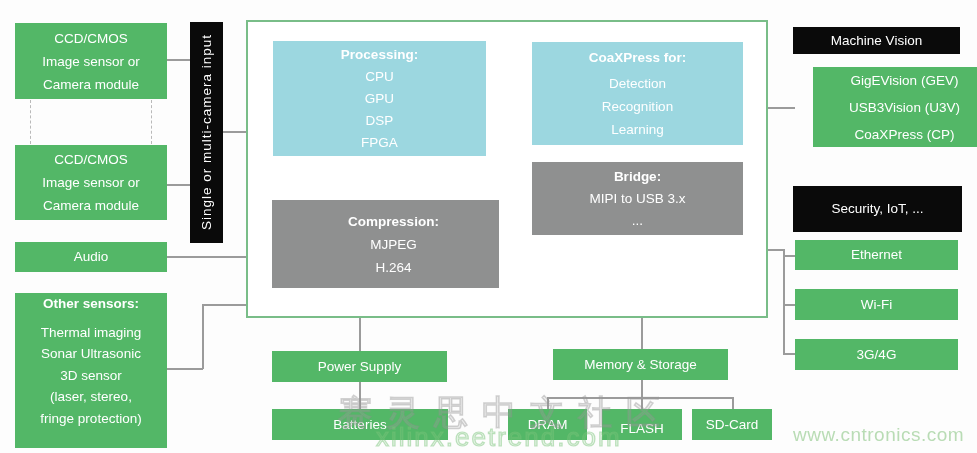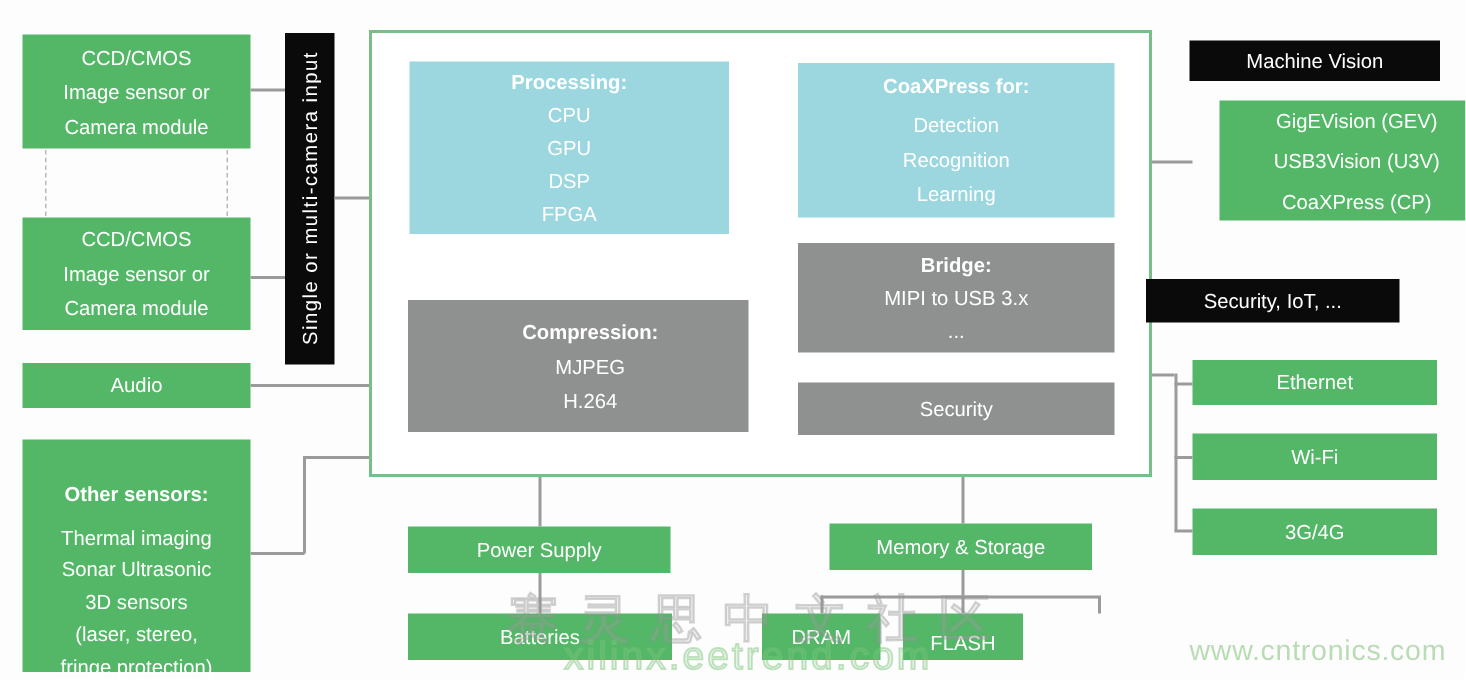--- a/index.html
+++ b/index.html
@@ -64,24 +64,24 @@
     <span>CCD/CMOS</span>
     <span>Image sensor or</span>
     <span>Camera module</span>
   </div>
 
   <div class="box green" style="left:15px; top:242px; width:152px; height:30px;">
     <span>Audio</span>
   </div>
 
   <div class="box green" style="left:15px; top:293px; width:152px; height:155px; line-height:21.5px; justify-content:flex-start; padding-top:0;">
-    <span class="title" style="margin-top:26px; margin-bottom:7px;text-align:right;">Other sensors:</span>
+    <span class="title" style="margin-top:0; margin-bottom:7px;text-align:right;">Other sensors:</span>
     <span>Thermal imaging</span>
     <span>Sonar Ultrasonic</span>
-    <span>3D sensors</span>
+    <span>3D sensor</span>
     <span>(laser, stereo,</span>
     <span>fringe protection)</span>
   </div>
 
   <div class="box blackbox" style="left:190px; top:22px; width:33px; height:221px;">
     <span class="vtext">Single or multi-camera input</span>
   </div>
 
   <div class="soc"></div>
 
@@ -105,35 +105,32 @@
     <span>MJPEG</span>
     <span>H.264</span>
   </div>
 
   <div class="box gray" style="left:532px; top:162px; width:211px; height:73px; line-height:22px;">
     <span class="title">Bridge:</span>
     <span>MIPI to USB 3.x</span>
     <span>...</span>
   </div>
 
-  <div class="box gray" style="left:532px; top:255px; width:211px; height:35px;">
-    <span>Security</span>
-  </div>
 
   <div class="box blackbox" style="left:793px; top:27px; width:167px; height:27px;">
     <span>Machine Vision</span>
   </div>
 
   <div class="box green" style="left:813px; top:67px; width:183px; height:80px; line-height:27px;">
     <span>GigEVision (GEV)</span>
     <span>USB3Vision (U3V)</span>
     <span>CoaXPress (CP)</span>
   </div>
 
-  <div class="box blackbox" style="left:764px; top:186px; width:169px; height:29px;">
+  <div class="box blackbox" style="left:793px; top:186px; width:169px; height:46px;">
     <span>Security, IoT, ...</span>
   </div>
 
   <div class="box green" style="left:795px; top:240px; width:163px; height:30px;">
     <span>Ethernet</span>
   </div>
 
   <div class="box green" style="left:795px; top:289px; width:163px; height:31px;">
     <span>Wi-Fi</span>
   </div>
@@ -155,20 +152,23 @@
   </div>
 
   <div class="box green" style="left:508px; top:409px; width:79px; height:31px;">
     <span>DRAM</span>
   </div>
 
   <div class="box green" style="left:602px; top:409px; width:80px; height:31px;justify-content:flex-end;">
     <span>FLASH</span>
   </div>
 
+  <div class="box green" style="left:692px; top:409px; width:80px; height:31px;">
+    <span>SD-Card</span>
+  </div>
 
   <div class="hline" style="left:167px; top:59px;  width:23px;"></div>
   <div class="hline" style="left:167px; top:184px; width:23px;"></div>
   <div class="hline" style="left:223px; top:131px; width:23px;"></div>
   <div class="hline" style="left:167px; top:256px; width:79px;"></div>
   <div class="hline" style="left:202px; top:304px; width:44px;"></div>
   <div class="vline" style="left:202px; top:304px; height:65px;"></div>
   <div class="hline" style="left:167px; top:368px; width:36px;"></div>
   <div class="hline" style="left:768px; top:107px; width:27px;"></div>
   <div class="hline" style="left:768px; top:249px; width:15px;"></div>

